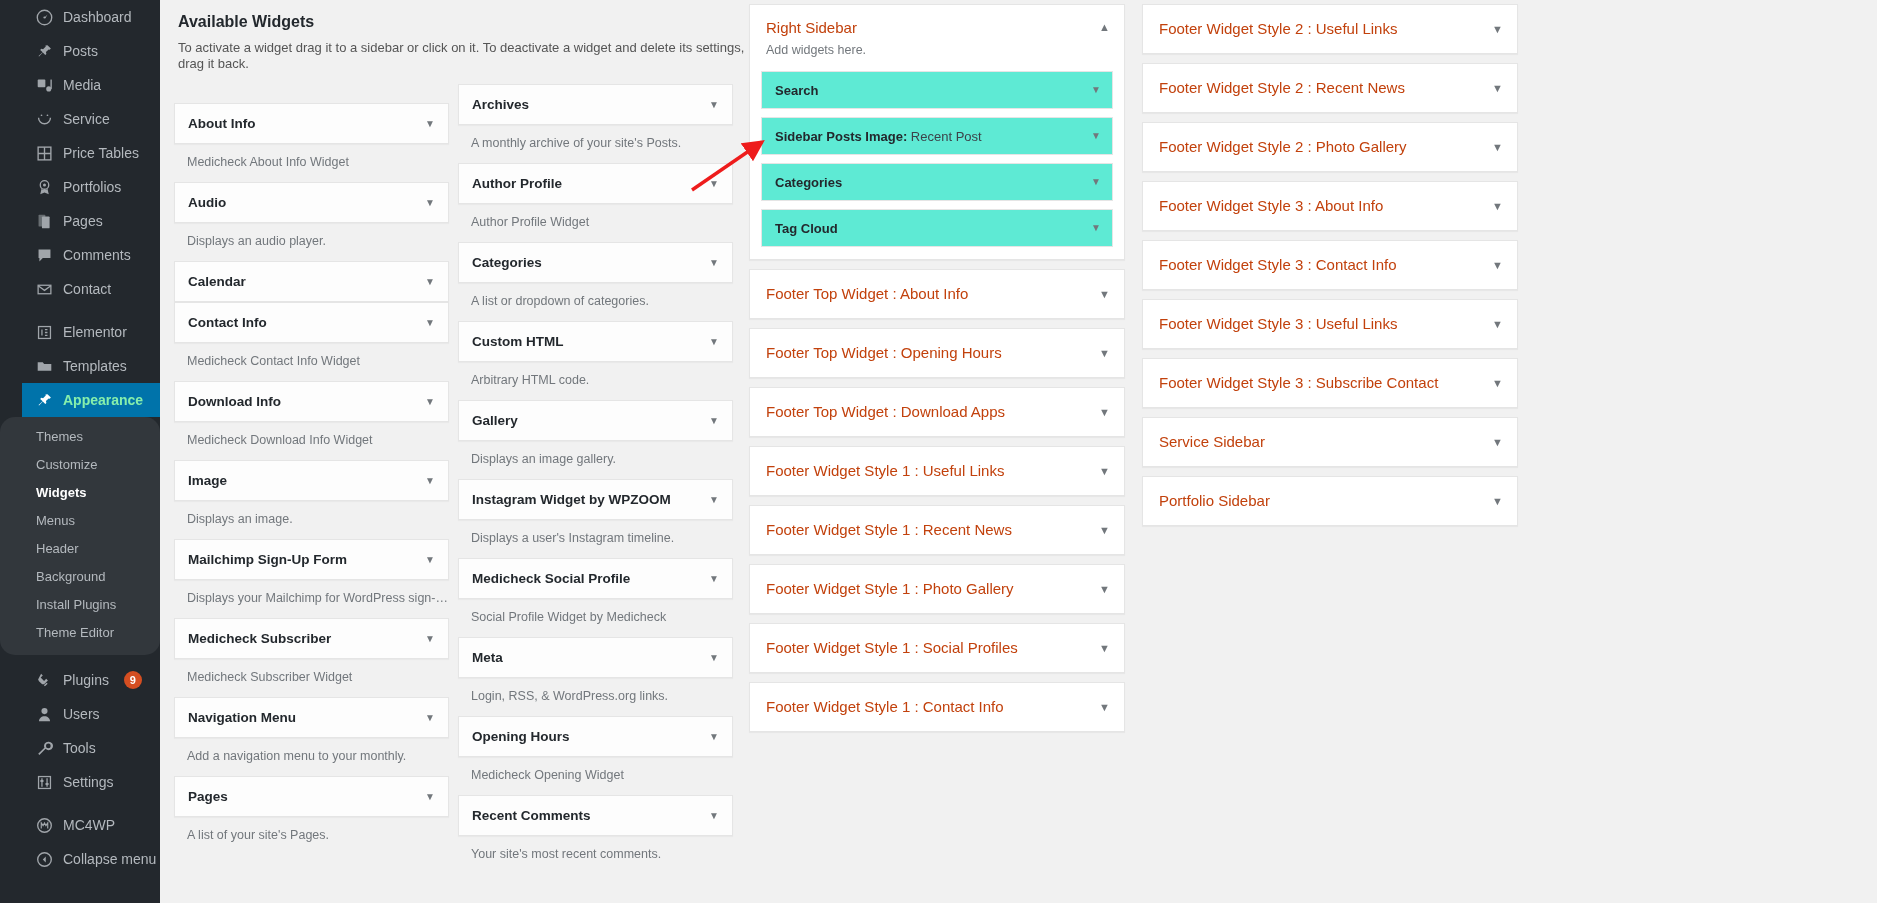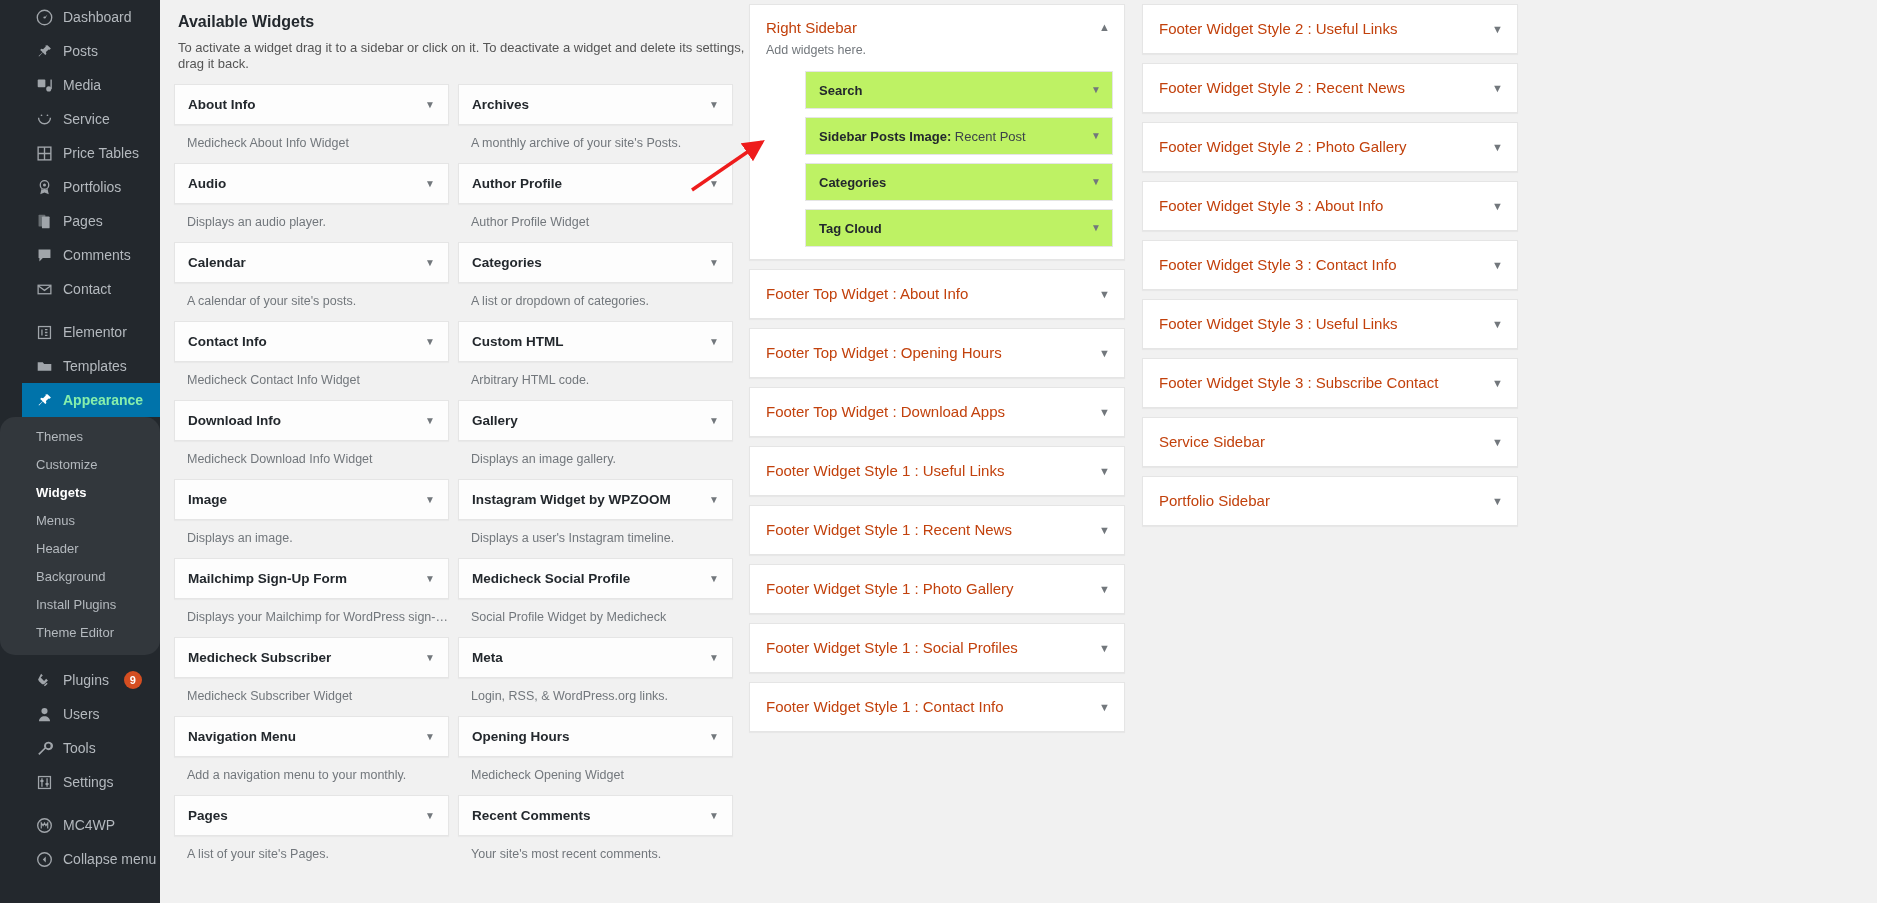--- a/index.html
+++ b/index.html
@@ -114,23 +114,23 @@
   .panel-sub {
     font-size: 12.5px; color: #72777c; line-height: 16px;
     margin-top: 4px;
   }
   .panel-toggle {
     color: #72777c; font-size: 11px; line-height: 18px;
     padding-left: 8px;
   }
   .panel-body { padding: 0 11px 12px 11px; }
   .inner-widget {
-    background: #bef264; border: 1px solid #e5e5e5;
+    background: #5eead4; border: 1px solid #e5e5e5;
     height: 38px; display: flex; align-items: center;
-    padding: 0 9px 0 13px; margin-bottom: 8px; cursor: move; margin-left: 44px;
+    padding: 0 9px 0 13px; margin-bottom: 8px; cursor: move;
   }
   .inner-widget:last-child { margin-bottom: 0; }
   .inner-widget .iname {
     flex: 1; font-size: 13px; font-weight: 700; color: #23282d;
     white-space: nowrap; overflow: hidden; text-overflow: ellipsis;
   }
   .inner-widget .iname .muted { font-weight: 400; color: #3c434a; }
 
   
   .panel.collapsed .panel-head {
@@ -370,21 +370,20 @@
             <div class="widget-card">
               <span class="wname">Audio</span>
               <span class="caret">▼</span>
             </div>
             <div class="widget-desc">Displays an audio player.</div>
 
             <div class="widget-card">
               <span class="wname">Calendar</span>
               <span class="caret">▼</span>
             </div>
-            <div class="widget-desc">A calendar of your site's posts.</div>
 
             <div class="widget-card">
               <span class="wname">Contact Info</span>
               <span class="caret">▼</span>
             </div>
             <div class="widget-desc">Medicheck Contact Info Widget</div>
 
             <div class="widget-card">
               <span class="wname">Download Info</span>
               <span class="caret">▼</span>

